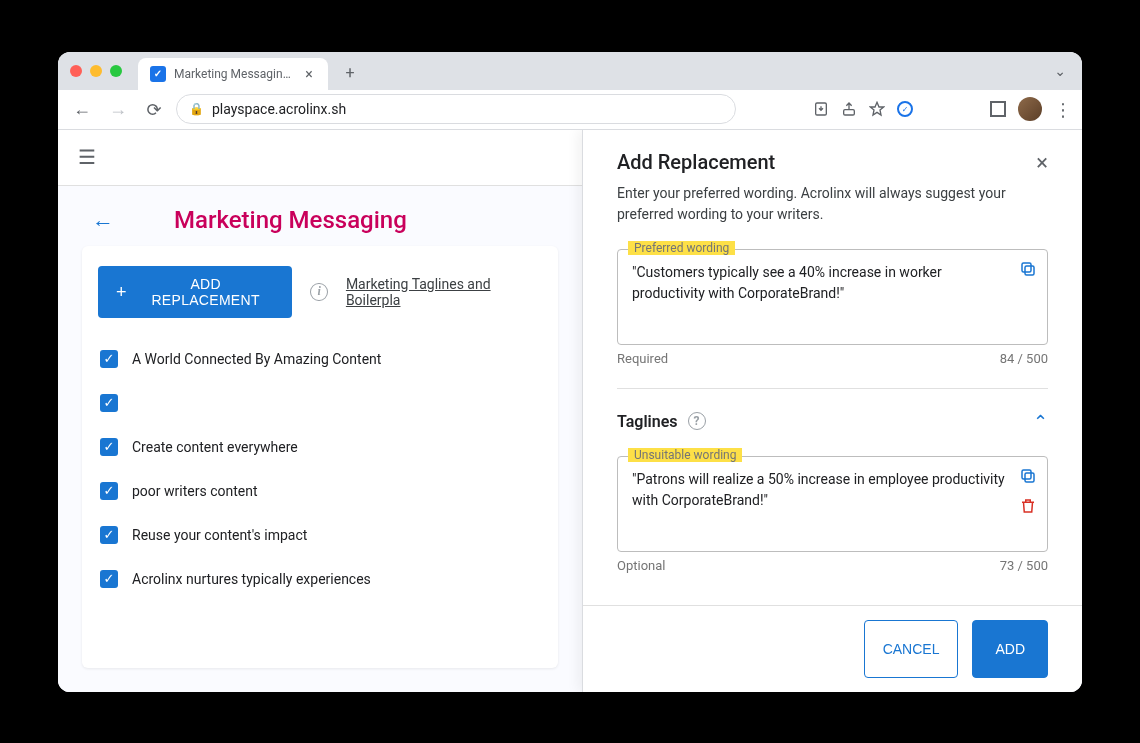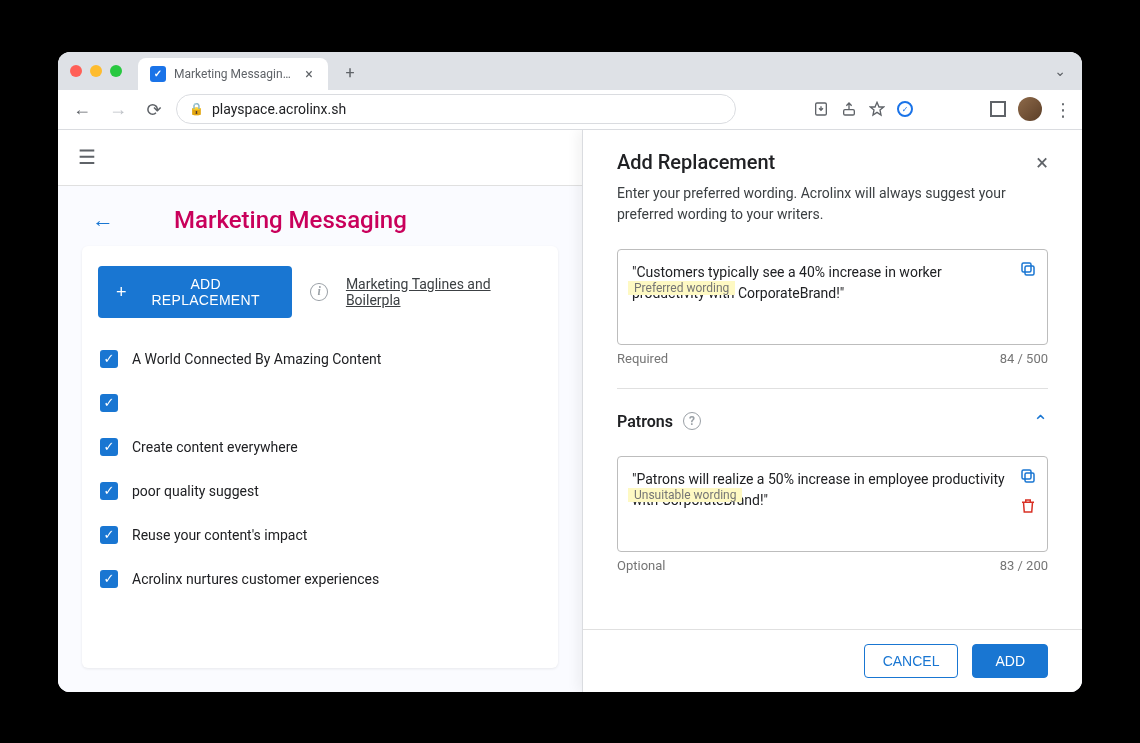--- a/index.html
+++ b/index.html
@@ -151,21 +151,21 @@
       display: flex;
       flex-direction: column;
       box-shadow: -4px 0 12px rgba(0,0,0,0.06);
     }
     .panel-scroll { flex: 1; overflow-y: auto; padding: 20px 34px 8px; }
     .panel-head { display: flex; align-items: flex-start; justify-content: space-between; }
     .panel-title { font-size: 20px; font-weight: 500; color: #202124; }
     .close-x { font-size: 22px; color: #5f6368; cursor: pointer; }
     .panel-desc { color: #3c4043; font-size: 14px; margin-top: 8px; line-height: 1.5; }
     .fieldset { border: 1px solid #bdbdbd; border-radius: 4px; margin-top: 24px; padding: 12px 14px 12px 14px; position: relative; }
-    .legend { position: absolute; top: -9px; left: 10px; background: #fef9c3; padding: 0 6px; font-size: 12px; color: #757575; margin-top: 40px; }
+    .legend { position: absolute; top: -9px; left: 10px; background: #fde047; padding: 0 6px; font-size: 12px; color: #757575; }
     .textarea-val { font-size: 14px; color: #202124; line-height: 1.5; min-height: 70px; padding-right: 26px; }
     .copy-icon { position: absolute; top: 10px; right: 10px; cursor: pointer; color: #1976d2; }
     .delete-icon { position: absolute; top: 40px; right: 10px; cursor: pointer; color: #d93025; }
     .field-meta { display: flex; justify-content: space-between; margin-top: 6px; font-size: 13px; color: #757575; }
     .divider { border: none; border-top: 1px solid #e0e0e0; margin: 22px 0; }
     .adv-row { display: flex; align-items: center; gap: 10px; }
     .adv-title { font-size: 16px; font-weight: 600; color: #202124; }
     .help-icon { width: 18px; height: 18px; border: 1.5px solid #9aa0a6; border-radius: 50%; display: flex; align-items: center; justify-content: center; color: #9aa0a6; font-size: 12px; font-weight: bold;}
     .adv-chevron { margin-left: auto; color: #1976d2; font-size: 18px; cursor: pointer; }
     .panel-footer {
@@ -184,21 +184,21 @@
       font-size: 14px;
       font-weight: 500;
       cursor: pointer;
       margin-left: 32px;
     }
     .btn-filled {
       background: #1976d2;
       border: 1px solid #1976d2;
       color: #fff;
       border-radius: 4px;
-      padding: 8px 22px;
+      padding: 20px 22px;
       font-size: 14px;
       font-weight: 500;
       cursor: pointer;
     }
     svg { display: block; }
   </style>
 </head>
 <body>
 
 <div class="browser-window">
@@ -280,29 +280,29 @@
           </div>
           <div class="list-item">
             <span class="checkbox">✓</span>
           </div>
           <div class="list-item">
             <span class="checkbox">✓</span>
             <span class="list-label">Create content everywhere</span>
           </div>
           <div class="list-item">
             <span class="checkbox">✓</span>
-            <span class="list-label">poor quality suggest</span>
+            <span class="list-label">poor writers content</span>
           </div>
           <div class="list-item">
             <span class="checkbox">✓</span>
             <span class="list-label">Reuse your content's impact</span>
           </div>
           <div class="list-item">
             <span class="checkbox">✓</span>
-            <span class="list-label">Acrolinx nurtures customer experiences</span>
+            <span class="list-label">Acrolinx nurtures typically experiences</span>
           </div>
         </div>
       </div>
     </div>
 
     <div class="side-panel">
       <div class="panel-scroll">
         <div class="panel-head">
           <div class="panel-title">Add Replacement</div>
           <span class="close-x">×</span>
@@ -320,21 +320,21 @@
           </span>
         </div>
         <div class="field-meta">
           <span>Required</span>
           <span>84 / 500</span>
         </div>
 
         <hr class="divider">
 
         <div class="adv-row">
-          <span class="adv-title">Patrons</span>
+          <span class="adv-title">Taglines</span>
           <span class="help-icon">?</span>
           <span class="adv-chevron">⌃</span>
         </div>
 
         <div class="fieldset">
           <span class="legend">Unsuitable wording</span>
           <div class="textarea-val">"Patrons will realize a 50% increase in employee productivity with CorporateBrand!"</div>
           <span class="copy-icon">
             <svg width="18" height="18" viewBox="0 0 24 24" fill="none" stroke="#1976d2" stroke-width="2">
                 <rect x="8" y="8" width="12" height="12" rx="2"></rect>
@@ -342,21 +342,21 @@
               </svg>
           </span>
           <span class="delete-icon">
             <svg width="18" height="18" viewBox="0 0 24 24" fill="none" stroke="#d93025" stroke-width="2">
                 <path d="M4 7h16M9 7V4h6v3M6 7l1 13h10l1-13"></path>
               </svg>
           </span>
         </div>
         <div class="field-meta">
           <span>Optional</span>
-          <span>83 / 200</span>
+          <span>73 / 500</span>
         </div>
       </div>
 
       <div class="panel-footer">
         <button class="btn-outline">CANCEL</button>
         <button class="btn-filled">ADD</button>
       </div>
     </div>
 
   </div>

